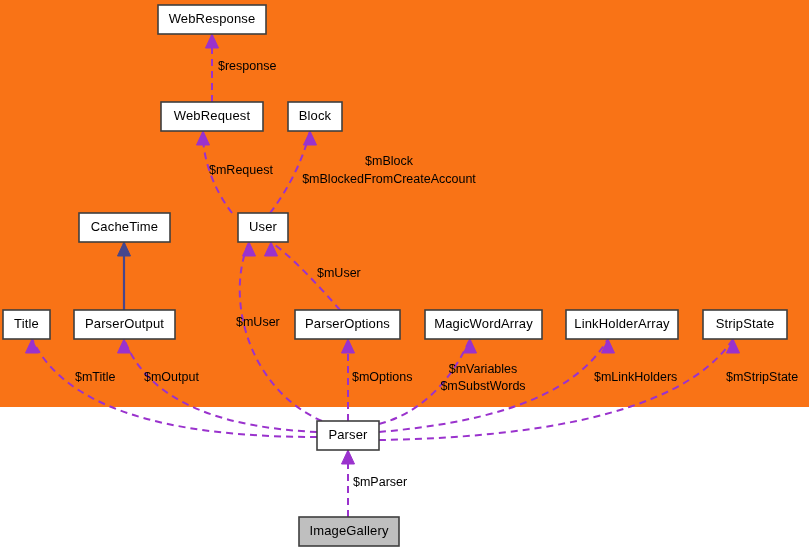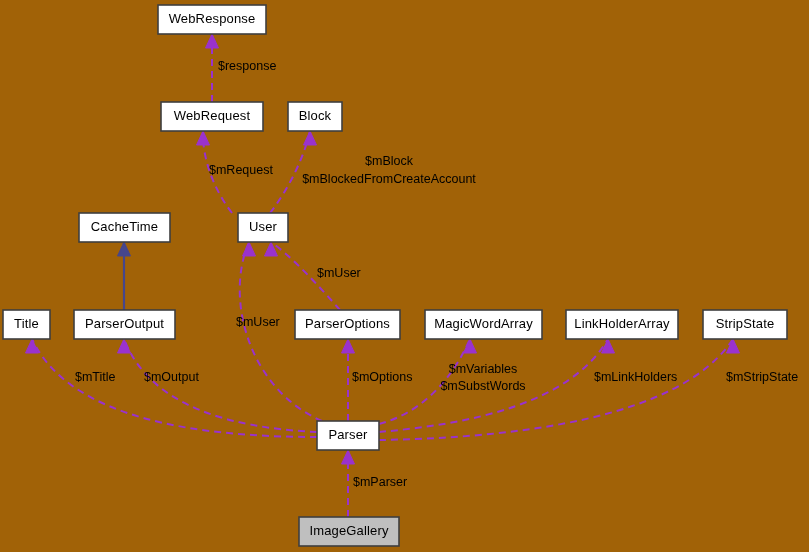--- a/index.html
+++ b/index.html
@@ -9,22 +9,22 @@
   }
   body {
     width: 809px;
     height: 552px;
     font-family: "Liberation Sans", sans-serif;
     overflow: hidden;
   }
   #diagram-root {
     position: relative;
     width: 809px;
-    height: 552px;
-    background: #a16207;
+    height: 407px;
+    background: #f97316;
   }
   svg#uml-canvas {
     position: absolute;
     top: 0;
     left: 0;
     width: 809px;
     height: 552px;
     display: block;
   }
   .node-box {

